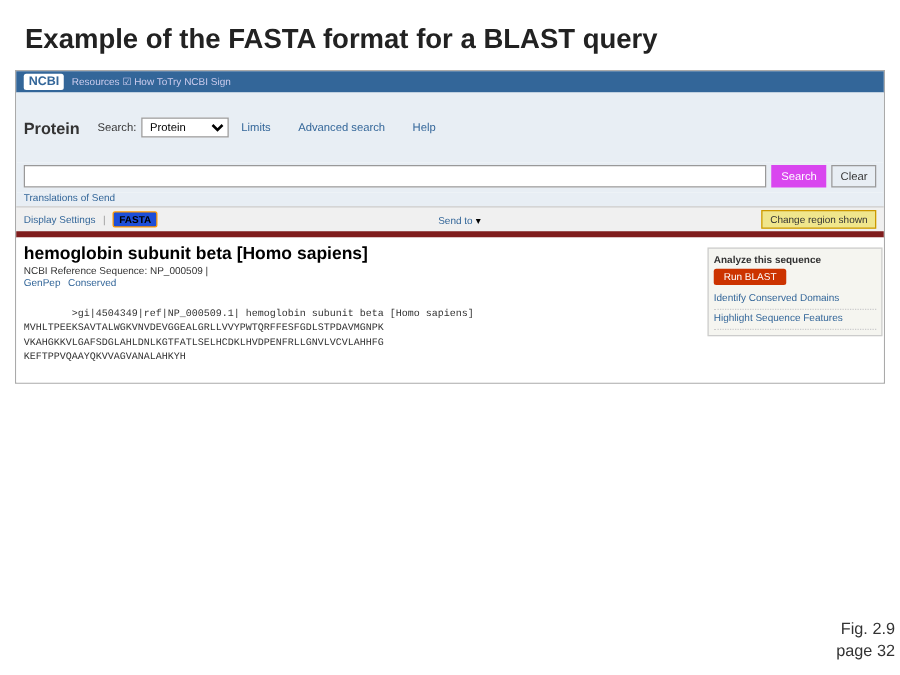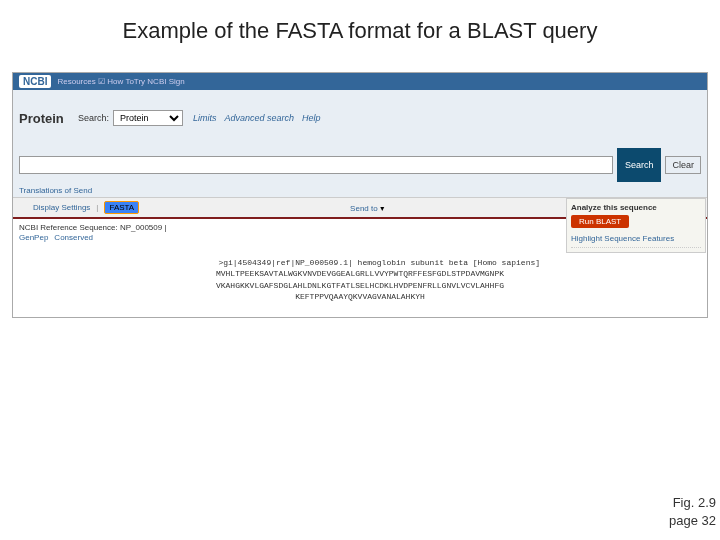--- a/index.html
+++ b/index.html
@@ -13,24 +13,24 @@
     }
 
     .slide-container {
       width: 720px;
       height: 540px;
       background: #fff;
       position: relative;
     }
 
     .slide-title {
-      text-align: center;
+      text-align: left;
       font-size: 22px;
-      font-weight: normal;
-      padding: 18px 20px 28px;
+      font-weight: bold;
+      padding: 18px 20px 12px;
       color: #222;
     }
 
     .browser-window {
       margin: 0 12px;
       border: 1px solid #aaa;
       background: #fff;
       font-size: 10px;
       font-family: Arial, sans-serif;
     }
@@ -98,22 +98,21 @@
       border: 1px solid #999;
       background: #fff;
       min-width: 70px;
     }
 
     .search-links {
       font-size: 9px;
       color: #336699;
       margin-left: 6px;
       display: flex;
-      gap: 8px;
-      font-style: italic;
+      gap: 22px;
     }
 
     .search-links span {
       cursor: pointer;
     }
 
     
     .search-input-row {
       background: #e8eef4;
       padding: 2px 6px 4px;
@@ -124,27 +123,27 @@
 
     .search-text-input {
       flex: 1;
       border: 1px solid #999;
       font-size: 9px;
       padding: 2px 4px;
       height: 18px;
     }
 
     .search-button {
-      background: #0c4a6e;
+      background: #d946ef;
       color: #fff;
       border: none;
       padding: 2px 8px;
       font-size: 9px;
       cursor: pointer;
-      height: 34px;
+      height: 18px;
     }
 
     .clear-button {
       background: #e8eef4;
       color: #333;
       border: 1px solid #999;
       padding: 2px 6px;
       font-size: 9px;
       cursor: pointer;
       height: 18px;
@@ -154,48 +153,48 @@
       font-size: 8px;
       color: #336699;
       padding: 0 6px 2px;
       background: #e8eef4;
     }
 
     
     .filter-row {
       background: #f0f0f0;
       border-top: 1px solid #ccc;
-      border-bottom: 2px solid #7f1d1d;
-      padding: 2px 20px;
+      border-bottom: 5px solid #7f1d1d;
+      padding: 2px 6px;
       display: flex;
       align-items: center;
       justify-content: space-between;
       font-size: 9px;
     }
 
     .filter-left {
       display: flex;
       align-items: center;
       gap: 4px;
     }
 
     .display-settings {
       color: #336699;
       font-size: 8px;
       cursor: pointer;
     }
 
     .fasta-badge {
-      background: #3b82f6;
+      background: #1d4ed8;
       border: 1px solid #ff9900;
       color: #000;
       font-size: 8px;
       padding: 1px 4px;
       border-radius: 2px;
-      font-weight: normal;
+      font-weight: bold;
     }
 
     .sort-by {
       color: #336699;
       font-size: 8px;
       margin-top: 14px;
     }
 
     .change-region-btn {
       background: #f0e68c;
@@ -237,21 +236,20 @@
       cursor: pointer;
     }
 
     .sequence-data {
       font-family: 'Courier New', monospace;
       font-size: 8px;
       color: #333;
       line-height: 1.4;
       white-space: pre;
       background: #fff;
-      text-align: center;
     }
 
     
     .right-panel {
       position: absolute;
       right: 14px;
       top: 198px;
       width: 140px;
       background: #f5f5f0;
       border: 1px solid #ccc;
@@ -345,39 +343,41 @@
         <span class="fasta-badge">FASTA</span>
       </div>
       <div>
         <span class="sort-by">Send to</span>
         <span style="font-size:8px;"> ▾</span>
       </div>
       <button class="change-region-btn">Change region shown</button>
     </div>
 
     <div class="main-content">
+      <div class="result-title">hemoglobin subunit beta [Homo sapiens]</div>
       <div class="result-meta">
         <span>NCBI Reference Sequence: NP_000509 |</span>
       </div>
       <div class="result-sub-links">
         <span>GenPep</span>
         <span>Conserved</span>
       </div>
       <div class="sequence-data">
         <span>&gt;gi|4504349|ref|NP_000509.1| hemoglobin subunit beta [Homo sapiens]</span>
 <span>MVHLTPEEKSAVTALWGKVNVDEVGGEALGRLLVVYPWTQRFFESFGDLSTPDAVMGNPK</span>
 <span>VKAHGKKVLGAFSDGLAHLDNLKGTFATLSELHCDKLHVDPENFRLLGNVLVCVLAHHFG</span>
 <span>KEFTPPVQAAYQKVVAGVANALAHKYH</span>
       </div>
     </div>
 
     <div class="right-panel">
       <div class="analyze-heading">Analyze this sequence</div>
       <button class="run-blast-btn">Run BLAST</button>
       <div class="right-links">
+        <div>Identify Conserved Domains</div>
         <div>Highlight Sequence Features</div>
       </div>
     </div>
 
   </div>
 
   <div class="fig-caption">
     <div>Fig. 2.9</div>
     <div>page 32</div>
   </div>

